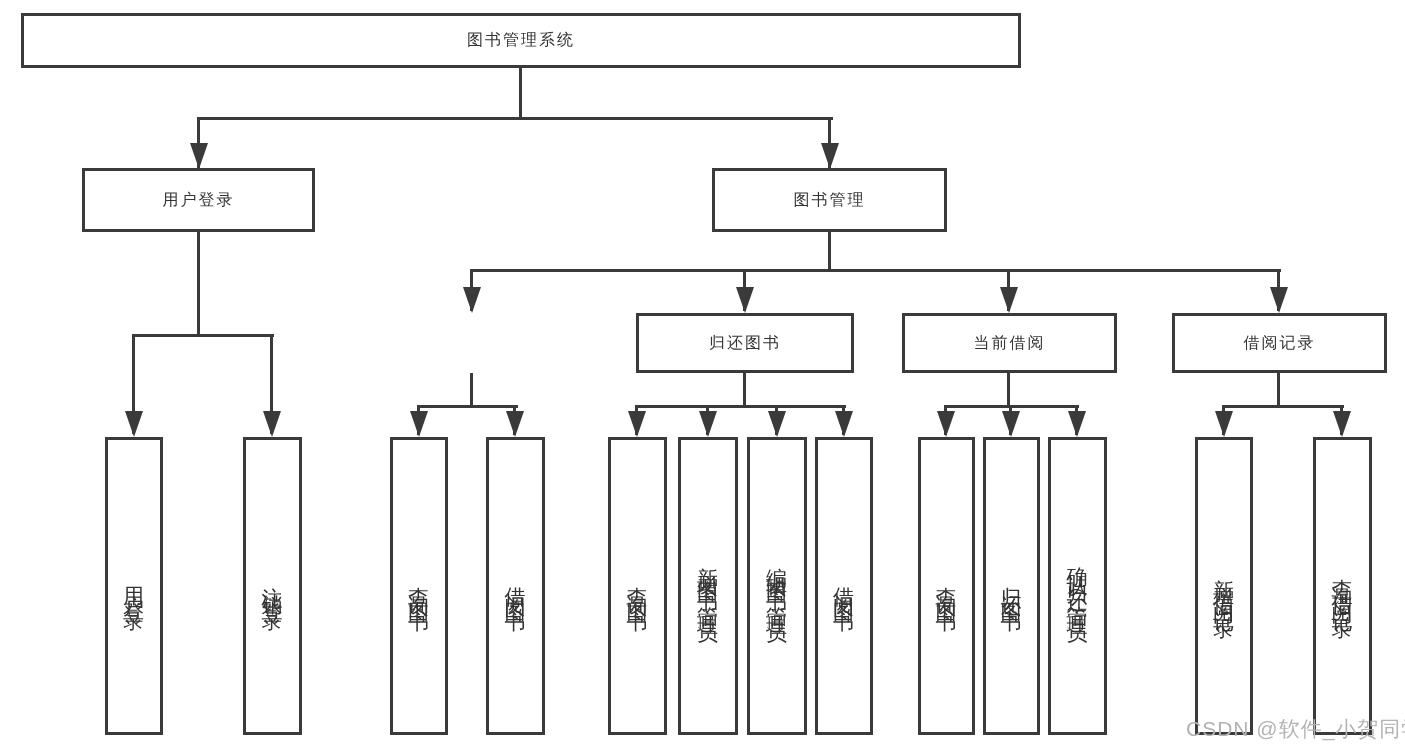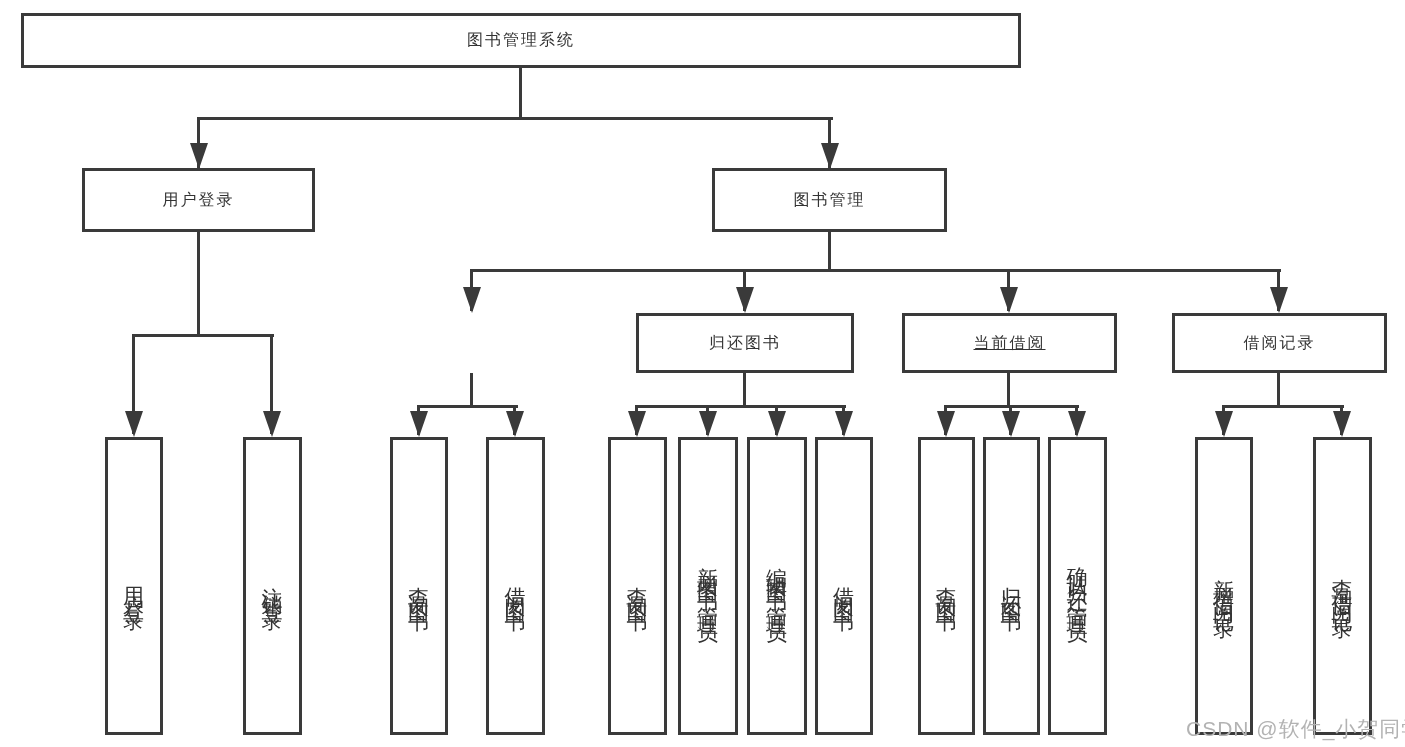--- a/index.html
+++ b/index.html
@@ -91,21 +91,21 @@
   <div class="vline" style="left:743px; top:269px; height:42px;"></div>
   <div class="arrow" style="left:736px; top:287px;"></div>
   <div class="vline" style="left:1007px; top:269px; height:42px;"></div>
   <div class="arrow" style="left:1000px; top:287px;"></div>
   <div class="vline" style="left:1277px; top:269px; height:42px;"></div>
   <div class="arrow" style="left:1270px; top:287px;"></div>
 
   <div class="box hbox" style="left:636px; top:313px; width:218px; height:60px;">
     <span>归还图书</span>
   </div>
-  <div class="box hbox" style="left:902px; top:313px; width:215px; height:60px;text-decoration:underline;">
+  <div class="box hbox" style="left:902px; top:313px; width:215px; height:60px;">
     <span>当前借阅</span>
   </div>
   <div class="box hbox" style="left:1172px; top:313px; width:215px; height:60px;">
     <span>借阅记录</span>
   </div>
 
   <div class="vline" style="left:470px; top:373px; height:35px;"></div>
   <div class="hline" style="left:417px; top:405px; width:101px;"></div>
   <div class="vline" style="left:417px; top:405px; height:30px;"></div>
   <div class="arrow" style="left:410px; top:411px;"></div>

